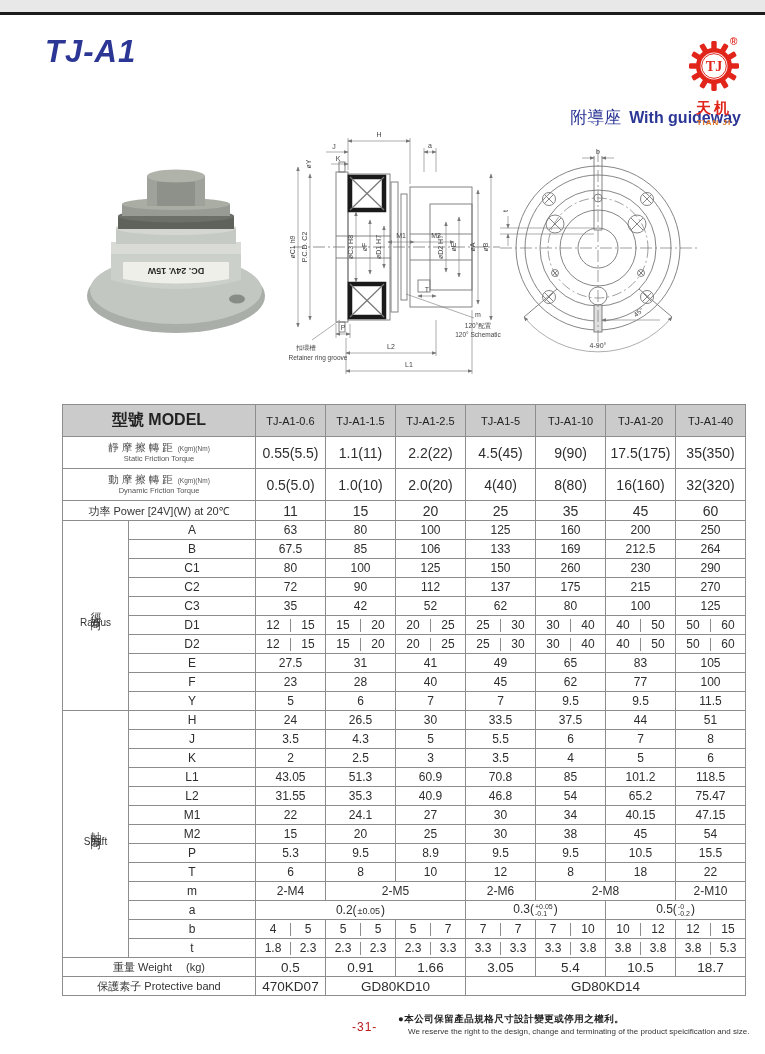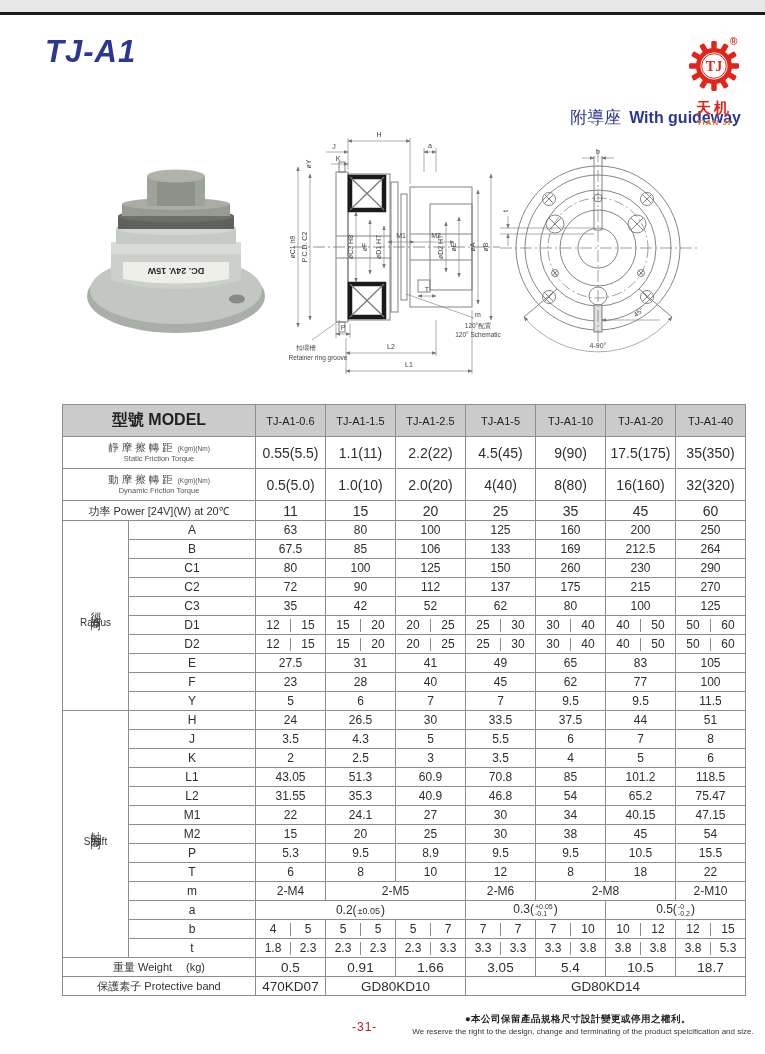--- a/index.html
+++ b/index.html
@@ -62,21 +62,21 @@
   td.split-td .split span{flex:1;font-size:12px;text-align:center;}
   td.split-td .split .dv{flex:0 0 1px;width:1px;height:13px;background:#8d8d8d;}
   .stack{display:inline-flex;flex-direction:column;font-size:7px;line-height:7.5px;
          vertical-align:middle;text-align:left;margin:0 1px;}
   .small-tol{font-size:9px;margin:0 1px;}
   td.wt-lab,td.prot-lab{font-size:11px;color:#333;}
   td.wt-lab .unit{margin-left:14px;}
 
   
   #page-number{position:absolute;left:352px;top:1008px;font-size:12px;color:#b91c1c;letter-spacing:1px;}
-  #footnote{position:absolute;left:398px;top:1001px;width:360px;text-align:center;}
+  #footnote{position:absolute;left:398px;top:1001px;width:360px;}
   #footnote .zh{font-size:9.5px;font-weight:700;color:#222;letter-spacing:0.5px;}
   #footnote .en{font-size:8px;color:#333;margin-left:10px;margin-top:1px;}
 </style>
 </head>
 <body>
 
 <div id="page">
   <div class="top-rule"></div>
 
   <div id="model-code">TJ-A1</div>

